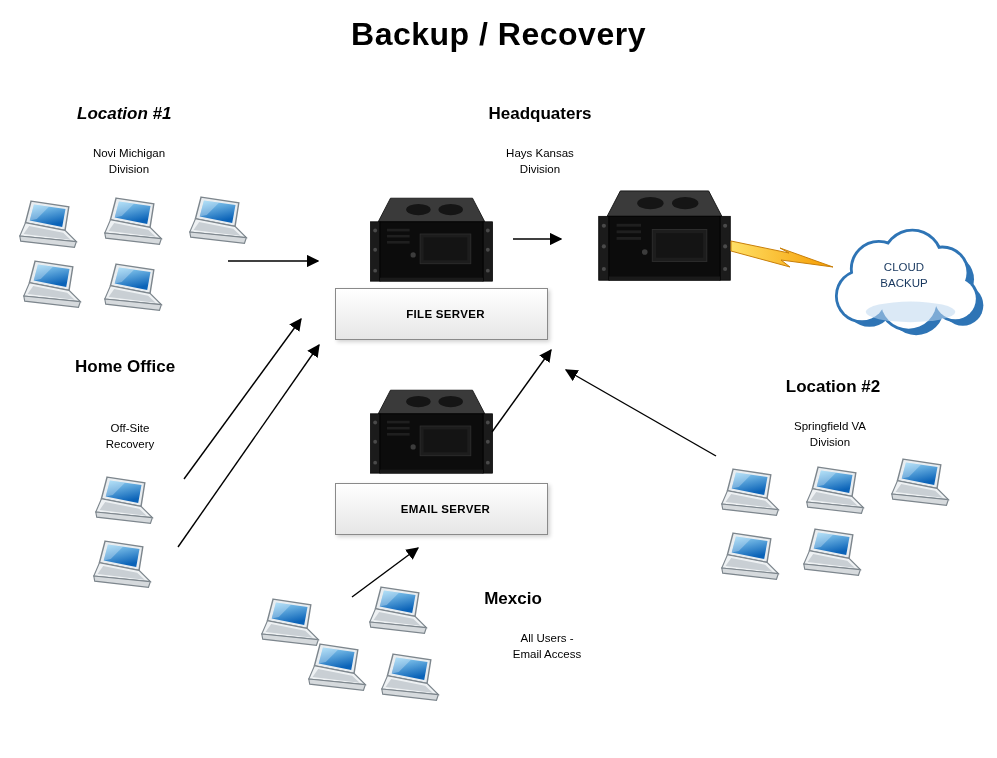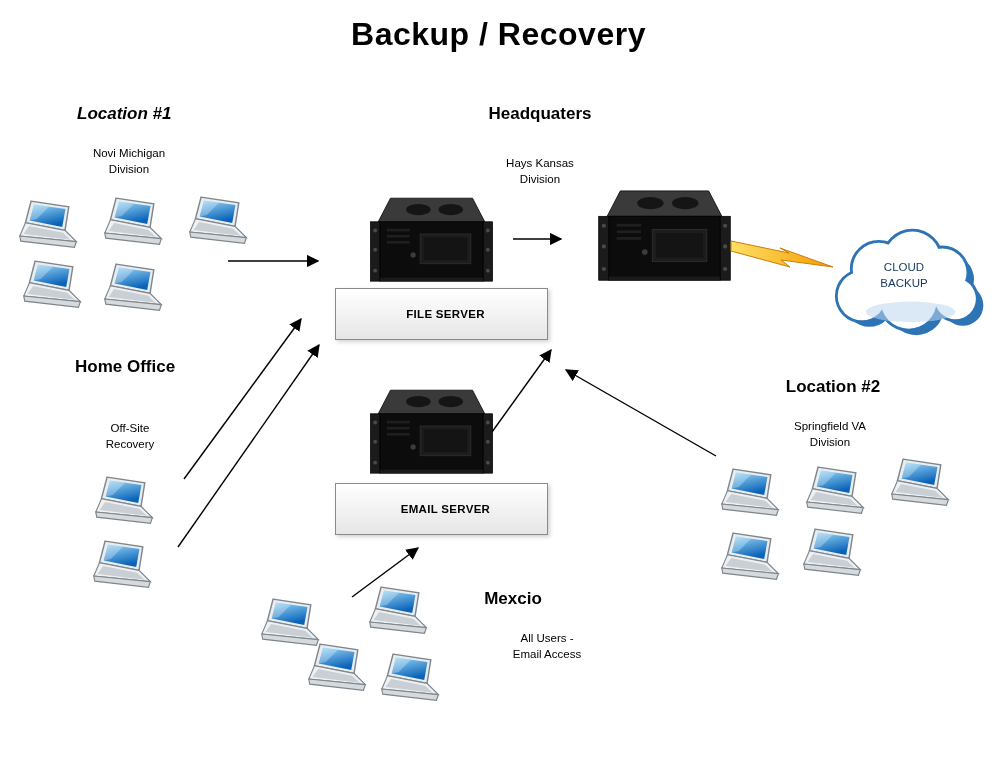--- a/index.html
+++ b/index.html
@@ -114,21 +114,21 @@
     </defs>
   </svg>
 
   <div class="abs title">Backup / Recovery</div>
 
   <div class="abs group-heading" style="left:77px;top:104px;font-style:italic;">Location #1</div>
   <div class="abs subtitle preline centered" style="left:129px;top:146px;">Novi Michigan
 Division</div>
 
   <div class="abs group-heading centered" style="left:540px;top:104px;">Headquaters</div>
-  <div class="abs subtitle preline centered" style="left:540px;top:156px;">Hays Kansas
+  <div class="abs subtitle preline centered" style="left:540px;top:146px;">Hays Kansas
 Division</div>
 
   <div class="abs group-heading" style="left:75px;top:357px;">Home Office</div>
   <div class="abs subtitle preline centered" style="left:130px;top:421px;">Off-Site
 Recovery</div>
 
   <div class="abs group-heading centered" style="left:833px;top:377px;">Location #2</div>
   <div class="abs subtitle preline centered" style="left:830px;top:419px;">Springfield VA
 Division</div>
 

